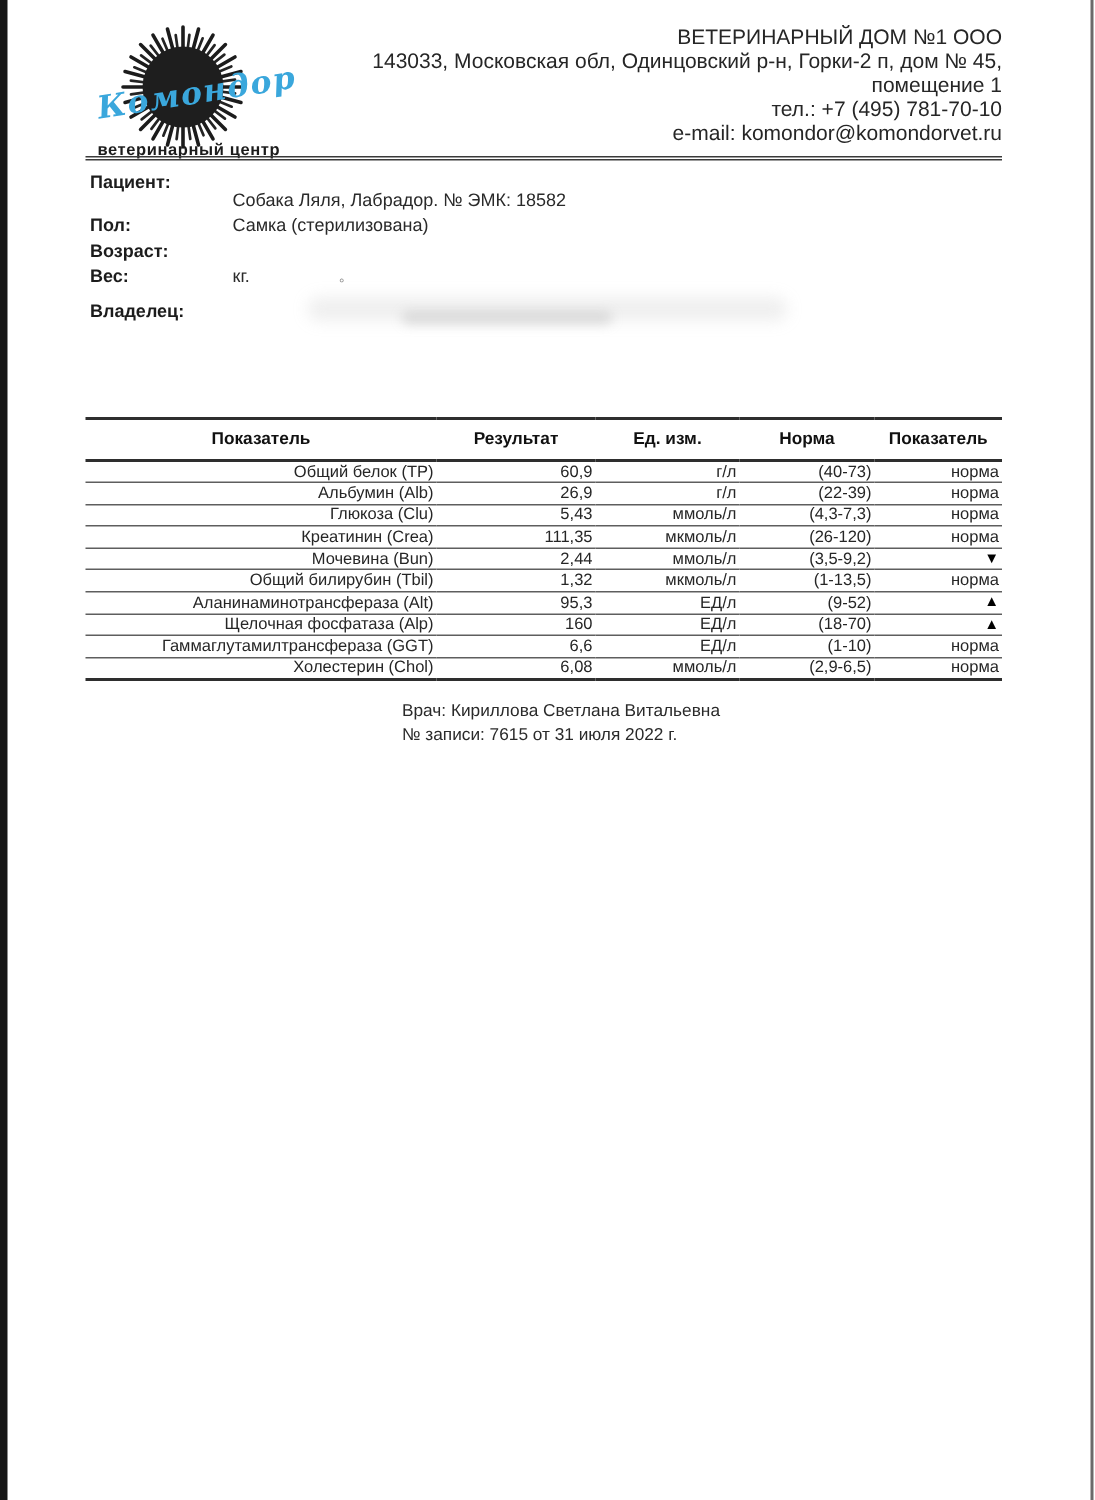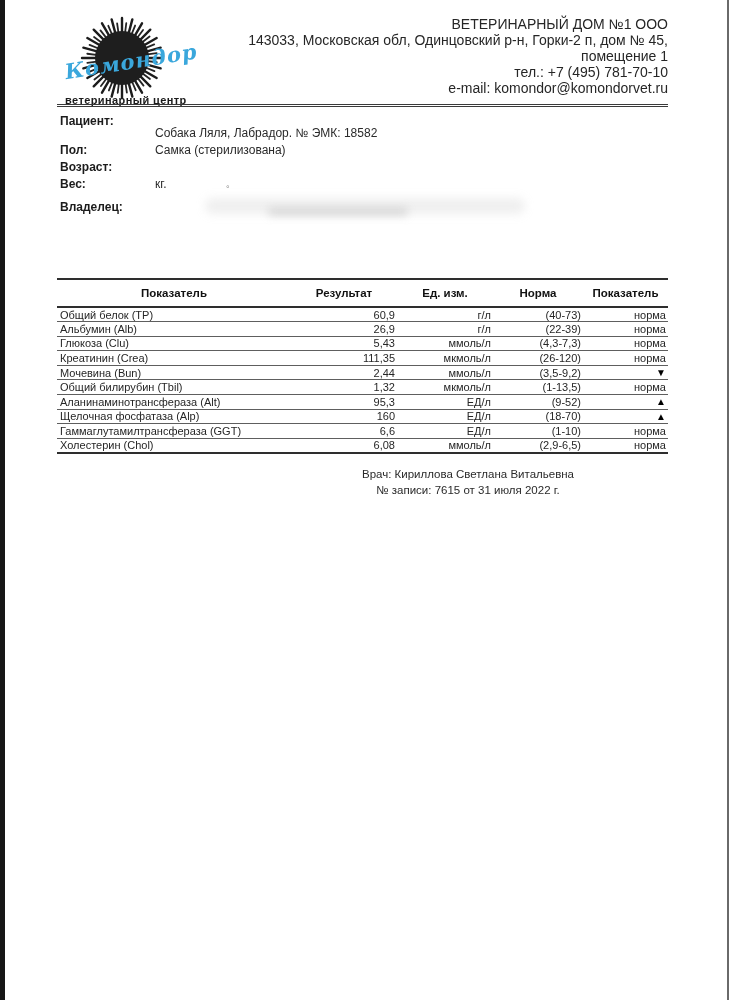--- a/index.html
+++ b/index.html
@@ -86,28 +86,28 @@
     border-bottom: 2px solid #2e2e2e;
     text-align: center; vertical-align: middle;
   }
   table.results td {
     font-size: 11px; color: #262626;
     height: 14.6px; padding: 0 2px;
     border-bottom: 1.5px solid #5e5e5e;
     text-align: right; vertical-align: middle;
     white-space: nowrap; overflow: hidden;
   }
-  table.results td:first-child { text-align: left; padding-left: 3px; }
+  table.results td:first-child { text-align: right; padding-left: 3px; }
   table.results tr:last-child td { border-bottom: 2.5px solid #2e2e2e; }
   table.results td.tri { font-size: 10px; color: #000; }
 
   
   .footer-block {
     position: absolute; right: 62px; top: 466px; width: 400px;
-    text-align: center; font-size: 11.5px; line-height: 16px; color: #2a2a2a;
+    text-align: left; font-size: 11.5px; line-height: 16px; color: #2a2a2a;
   }
 </style>
 </head>
 <body>
 
 <div class="page">
   <div class="edge-left"></div>
   <div class="edge-right"></div>
 
   <div class="logo-wrap">

